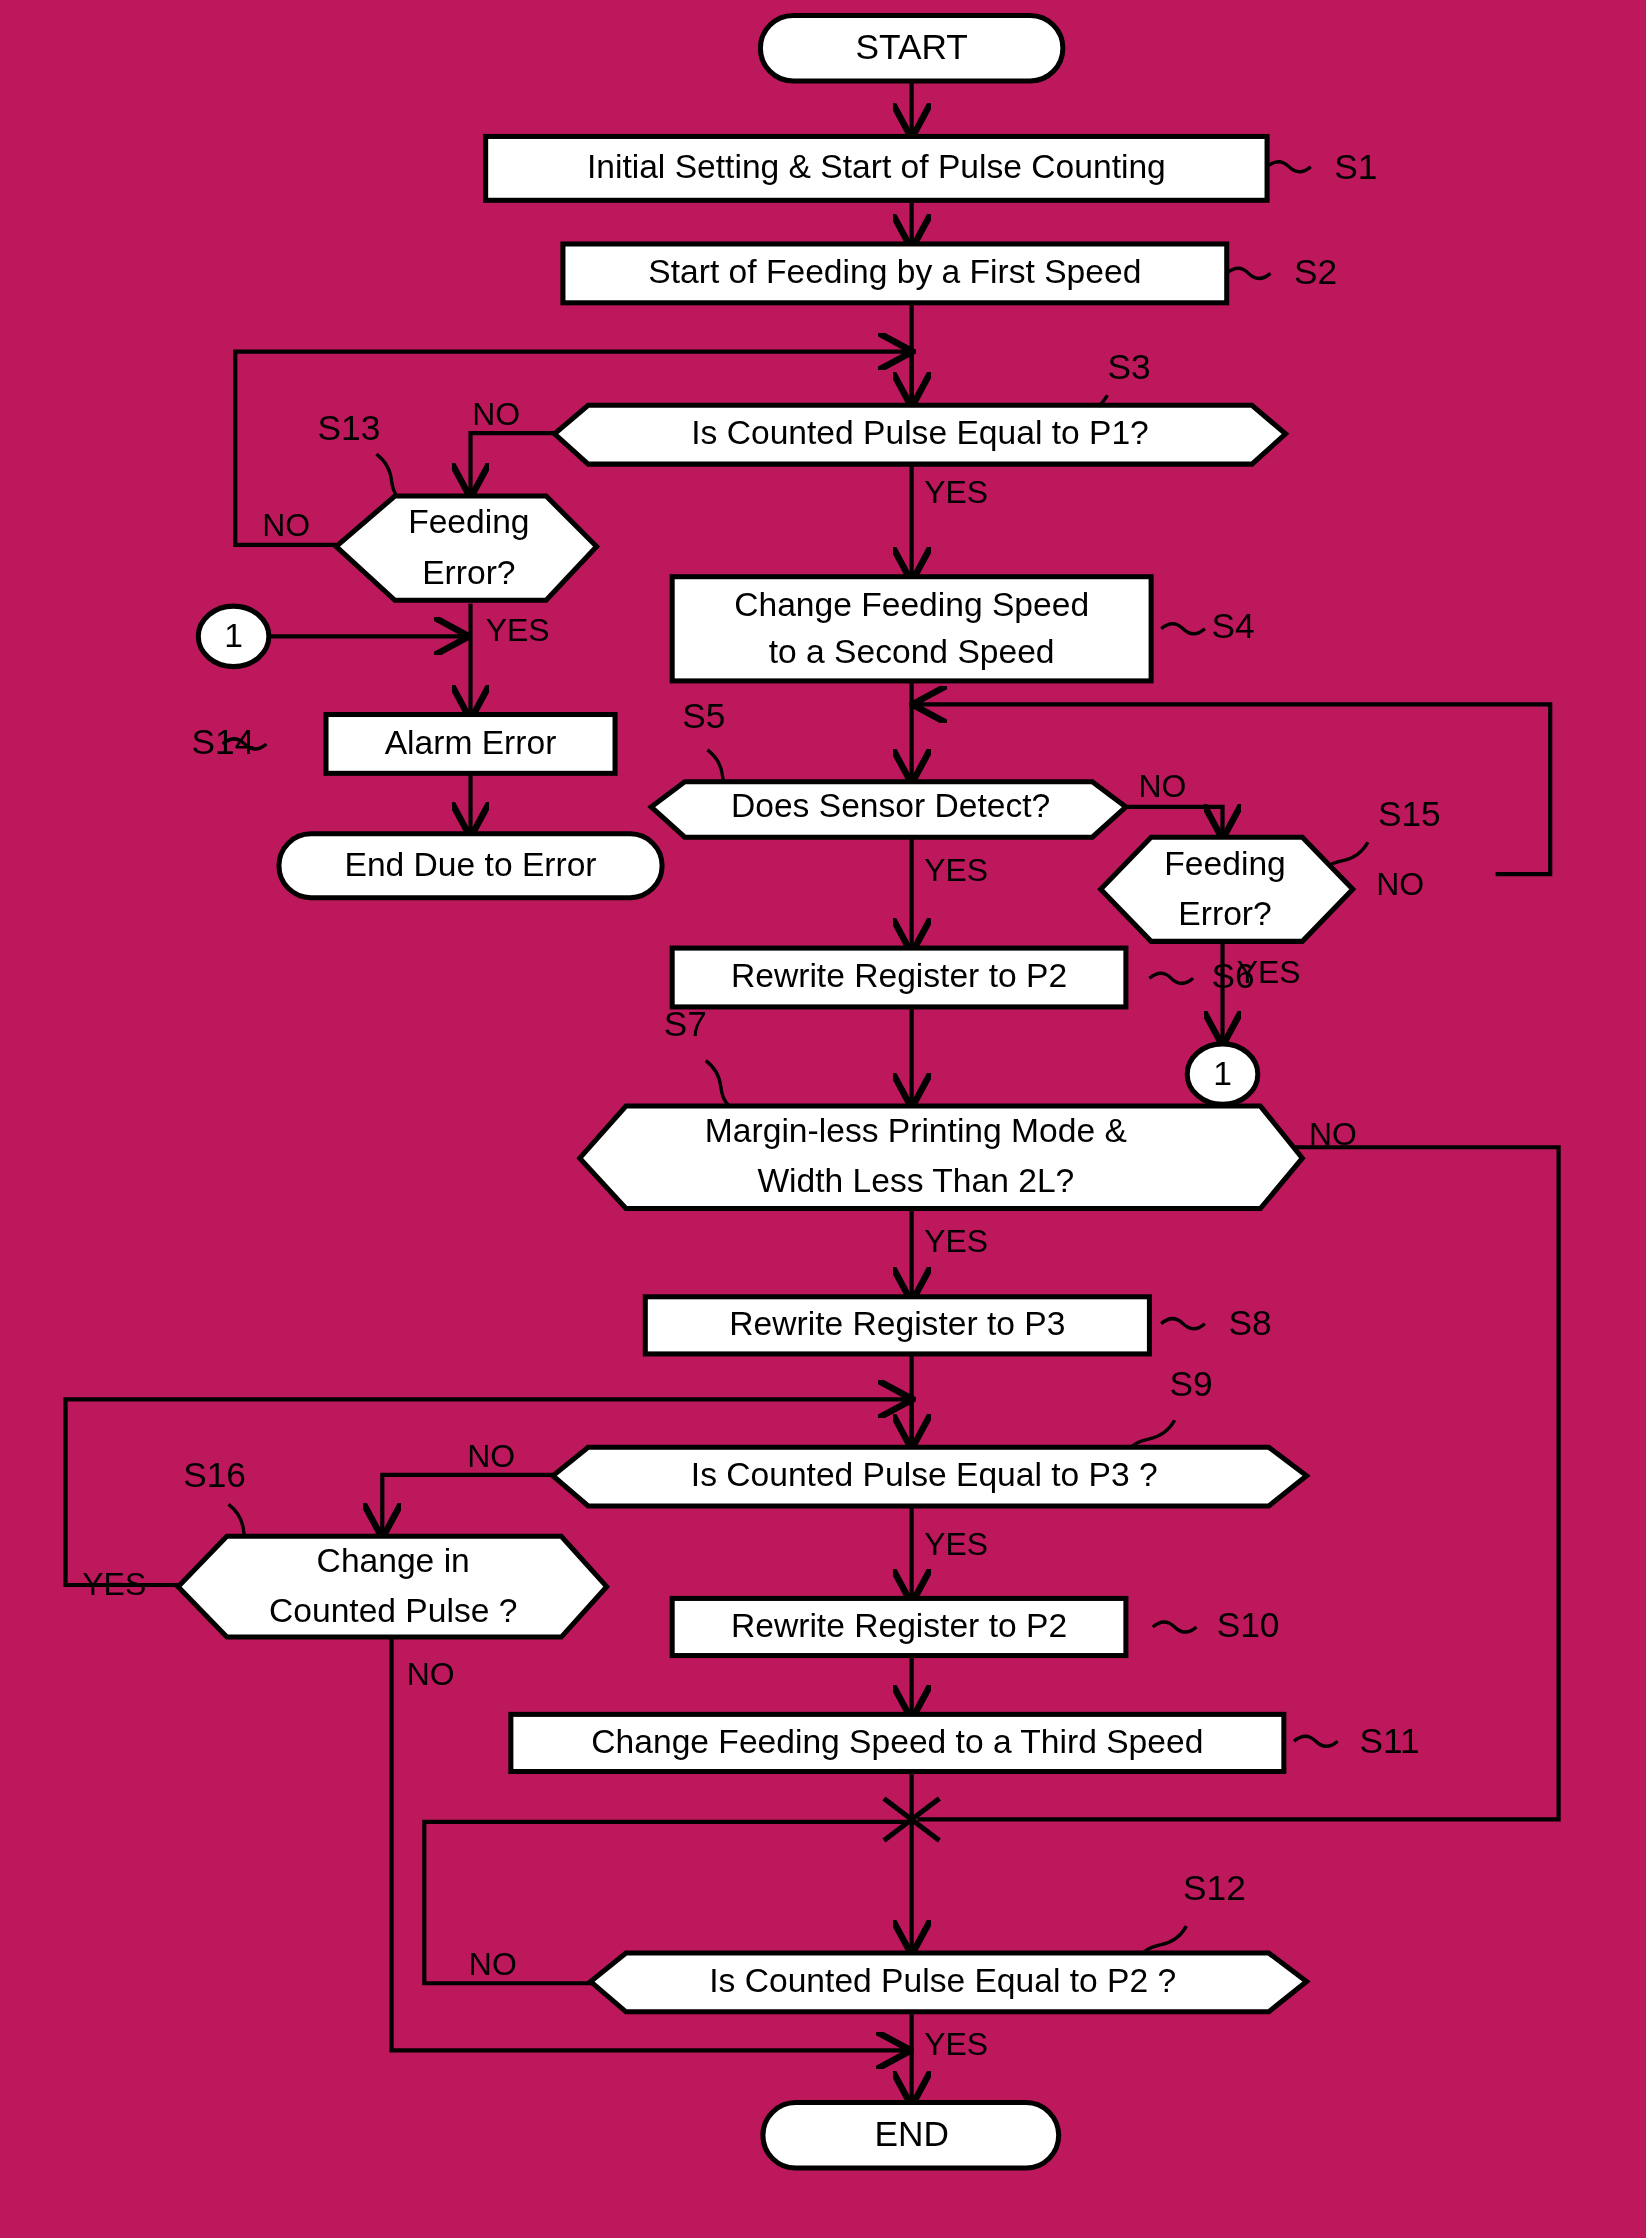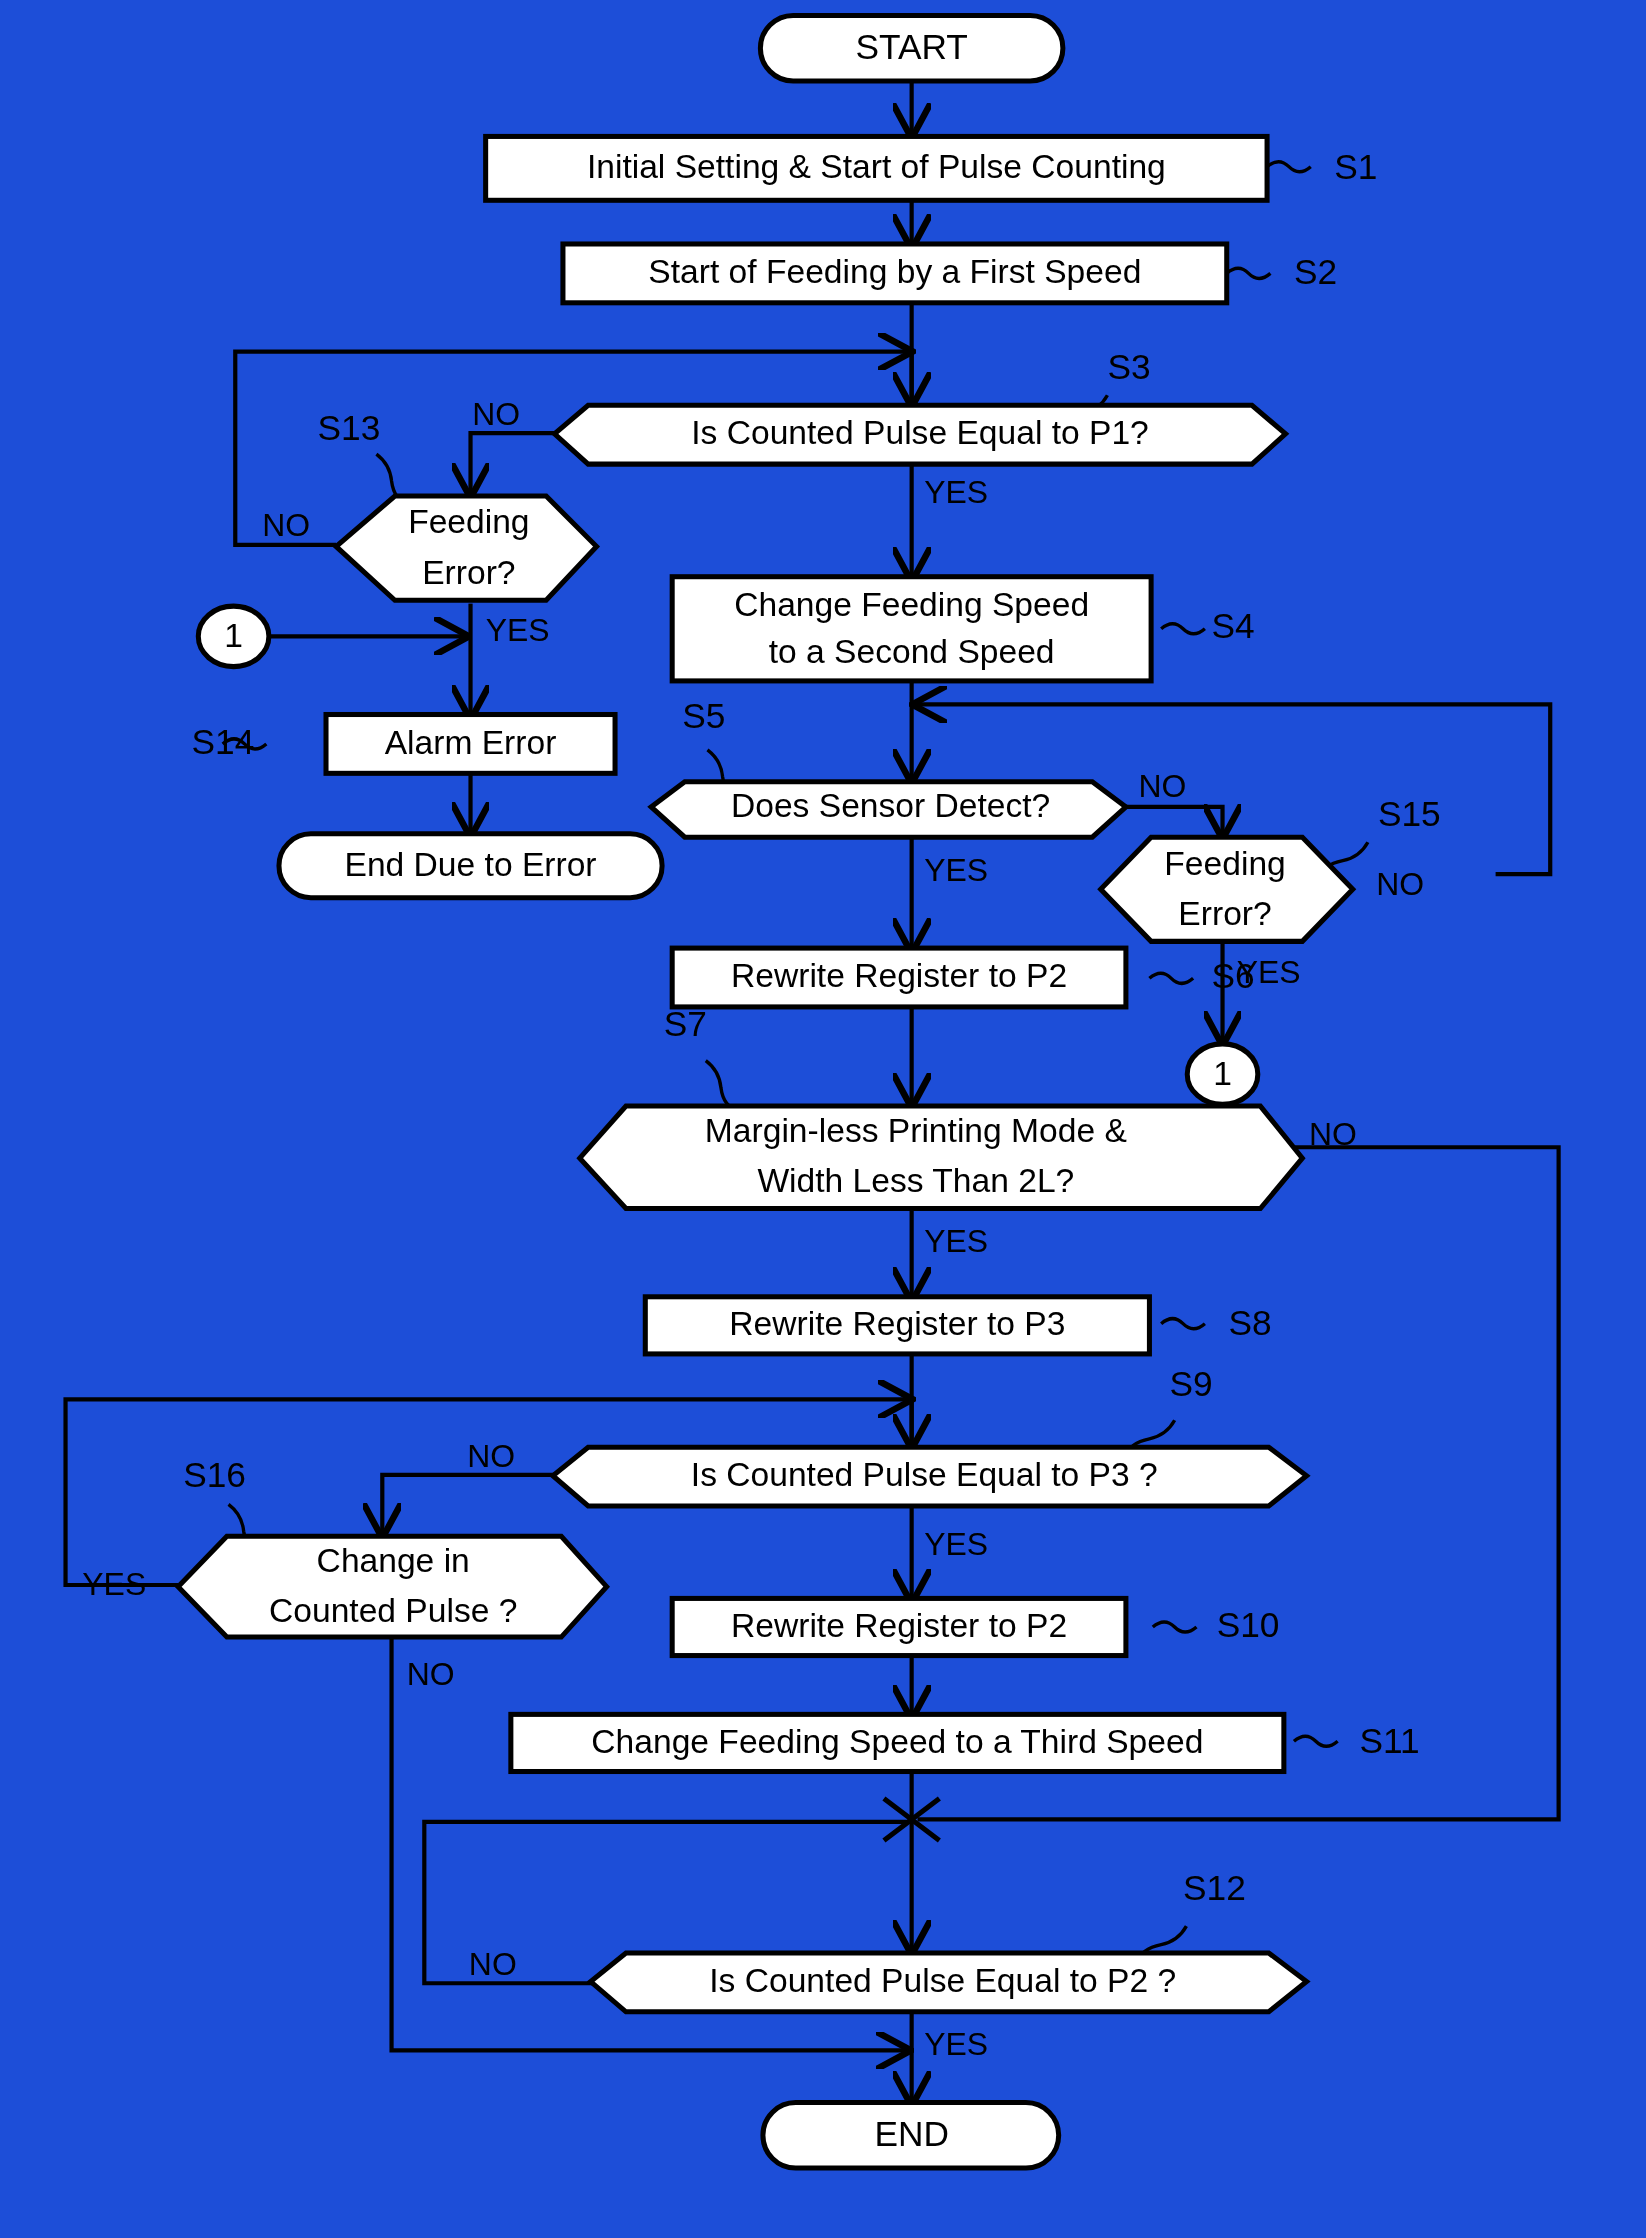--- a/index.html
+++ b/index.html
@@ -1,20 +1,20 @@
 <!DOCTYPE html>
 <html style="font-size:13.4px"><head>
 <meta charset="utf-8">
 <style>
   html,body{margin:0;padding:0;background:#ffffff;}
   #stage{
     position:relative;
     width:1646px;
     height:2239px;
-    background:#1d4ed8;
+    background:#be185d;
     font-family:"Liberation Sans", sans-serif;
     overflow:hidden;
   }
   #flow{position:absolute;left:0;top:0;width:1646px;height:2239px;}
   .nodeText{
     font-family:"Liberation Sans", sans-serif;
     font-size:40px;
     fill:#000000;
     text-anchor:middle;
     dominant-baseline:middle;

